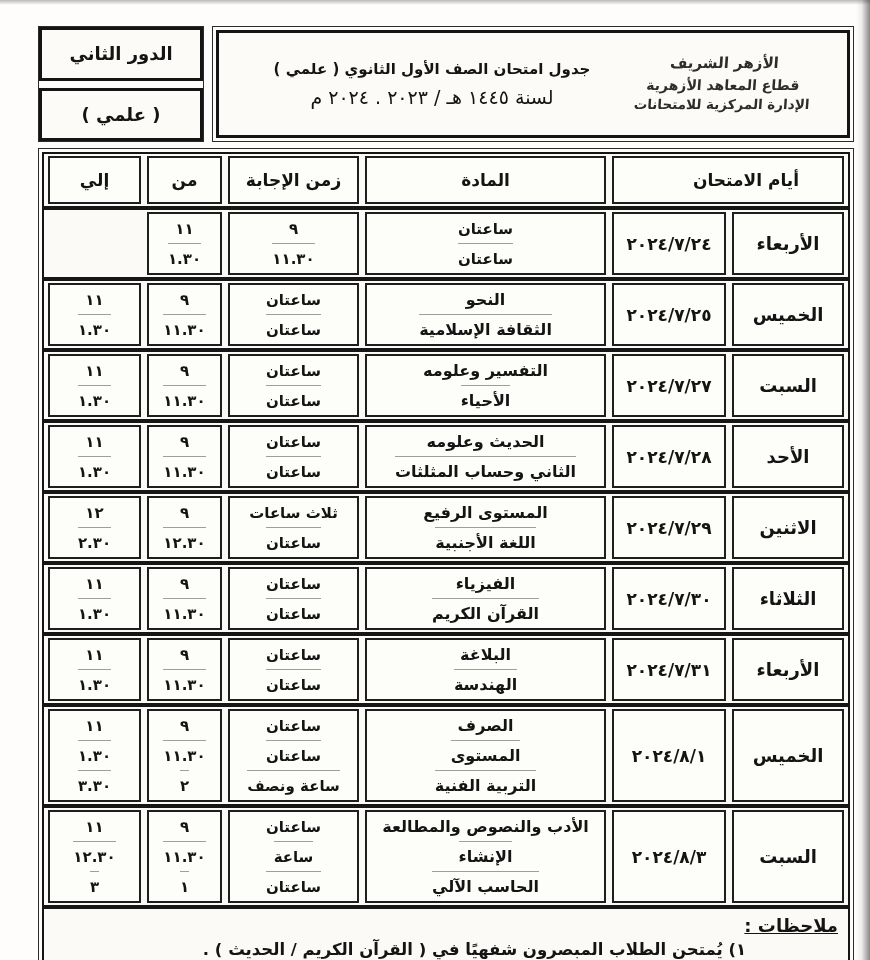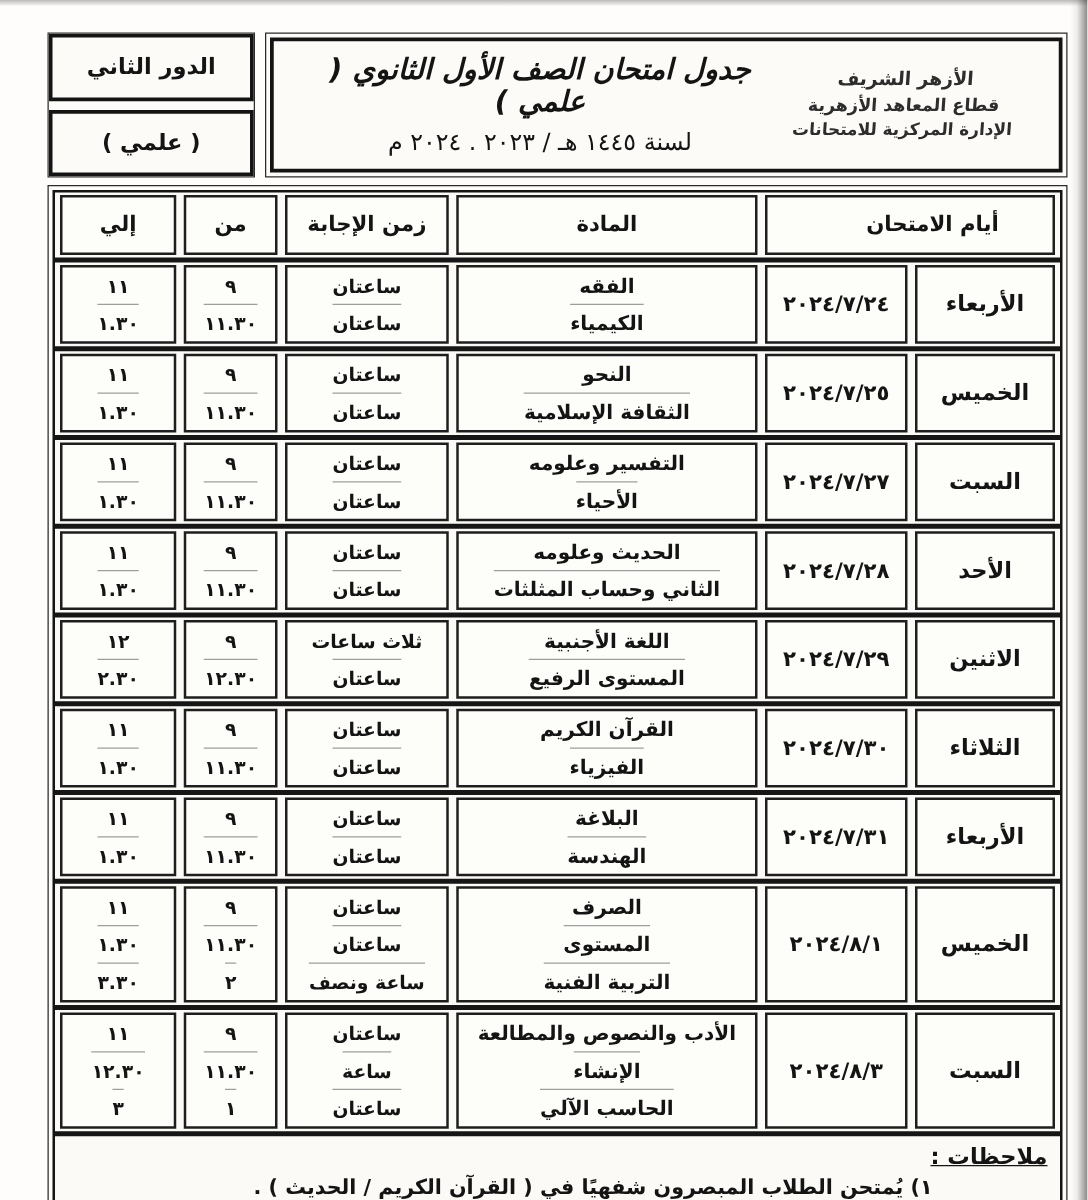--- a/index.html
+++ b/index.html
@@ -26,21 +26,21 @@
   .header{display:flex;gap:8px;height:116px;}
   .title-frame{flex:1;border:1px solid #2b2b2b;padding:3px;background:#fdfcf9;}
   .title-inner{border:3px solid #141414;height:100%;box-sizing:border-box;
     display:flex;align-items:center;padding:4px 8px;background:#fcfbf7;}
   .org{width:232px;text-align:center;line-height:1.45;color:#2d2d2d;
     font-weight:bold;transform:skewX(-4deg);}
   .org .l1{font-size:15px;}
   .org .l2{font-size:14px;}
   .org .l3{font-size:13.5px;}
   .titles{flex:1;text-align:center;padding-left:30px;}
-  .t1{font-size:23px;font-weight:bold;font-style:italic;}
+  .t1{font-size:15px;font-weight:bold;}
   .t2{font-size:19px;font-weight:normal;margin-top:8px;}
 
   .side-frame{width:166px;border:1px solid #2b2b2b;padding:0;
     display:flex;flex-direction:column;gap:7px;background:#fdfcf9;box-sizing:border-box;}
   .side-box{flex:1;border:3px solid #141414;background:#fcfbf7;
     display:flex;align-items:center;justify-content:center;
     font-size:18px;font-weight:bold;}
 
   
   .main-frame{margin-top:6px;border:1px solid #2b2b2b;padding:3px;background:#fdfcf9;}
@@ -101,24 +101,20 @@
           <div class="trow thead">
             <div class="cell days-head">أيام الامتحان</div>
             <div class="cell">المادة</div>
             <div class="cell">زمن الإجابة</div>
             <div class="cell">من</div>
             <div class="cell">إلي</div>
           </div>
           <div class="trow block">
             <div class="cell day-cell">الأربعاء</div>
             <div class="cell date-cell">٢٠٢٤/٧/٢٤</div>
-            <div class="cell stack subject-cell">
-              <div class="srow">الفقه</div>
-              <div class="srow">الكيمياء</div>
-            </div>
             <div class="cell stack duration-cell">
               <div class="srow">ساعتان</div>
               <div class="srow">ساعتان</div>
             </div>
             <div class="cell stack from-cell">
               <div class="srow">٩</div>
               <div class="srow">١١.٣٠</div>
             </div>
             <div class="cell stack to-cell">
               <div class="srow">١١</div>
@@ -182,42 +178,42 @@
             </div>
             <div class="cell stack to-cell">
               <div class="srow">١١</div>
               <div class="srow">١.٣٠</div>
             </div>
           </div>
           <div class="trow block">
             <div class="cell day-cell">الاثنين</div>
             <div class="cell date-cell">٢٠٢٤/٧/٢٩</div>
             <div class="cell stack subject-cell">
+              <div class="srow">المستوى الرفيع</div>
               <div class="srow">اللغة الأجنبية</div>
-              <div class="srow">المستوى الرفيع</div>
             </div>
             <div class="cell stack duration-cell">
               <div class="srow">ثلاث ساعات</div>
               <div class="srow">ساعتان</div>
             </div>
             <div class="cell stack from-cell">
               <div class="srow">٩</div>
               <div class="srow">١٢.٣٠</div>
             </div>
             <div class="cell stack to-cell">
               <div class="srow">١٢</div>
               <div class="srow">٢.٣٠</div>
             </div>
           </div>
           <div class="trow block">
             <div class="cell day-cell">الثلاثاء</div>
             <div class="cell date-cell">٢٠٢٤/٧/٣٠</div>
             <div class="cell stack subject-cell">
+              <div class="srow">الفيزياء</div>
               <div class="srow">القرآن الكريم</div>
-              <div class="srow">الفيزياء</div>
             </div>
             <div class="cell stack duration-cell">
               <div class="srow">ساعتان</div>
               <div class="srow">ساعتان</div>
             </div>
             <div class="cell stack from-cell">
               <div class="srow">٩</div>
               <div class="srow">١١.٣٠</div>
             </div>
             <div class="cell stack to-cell">

